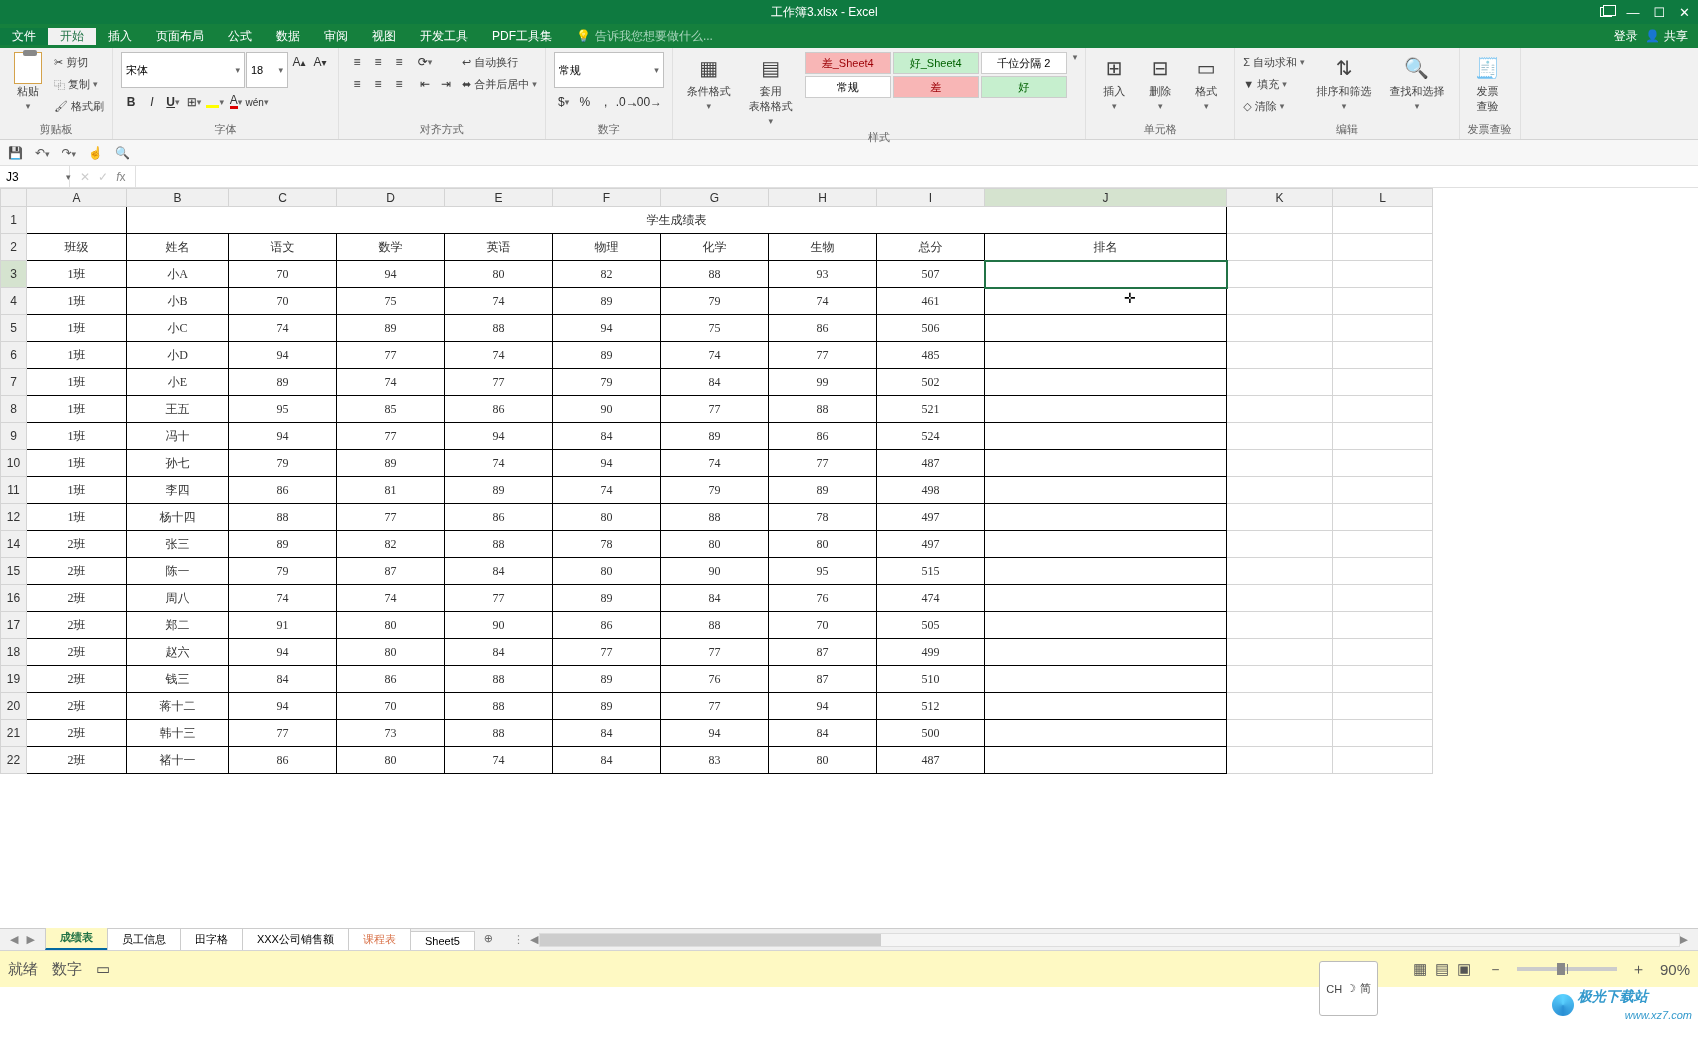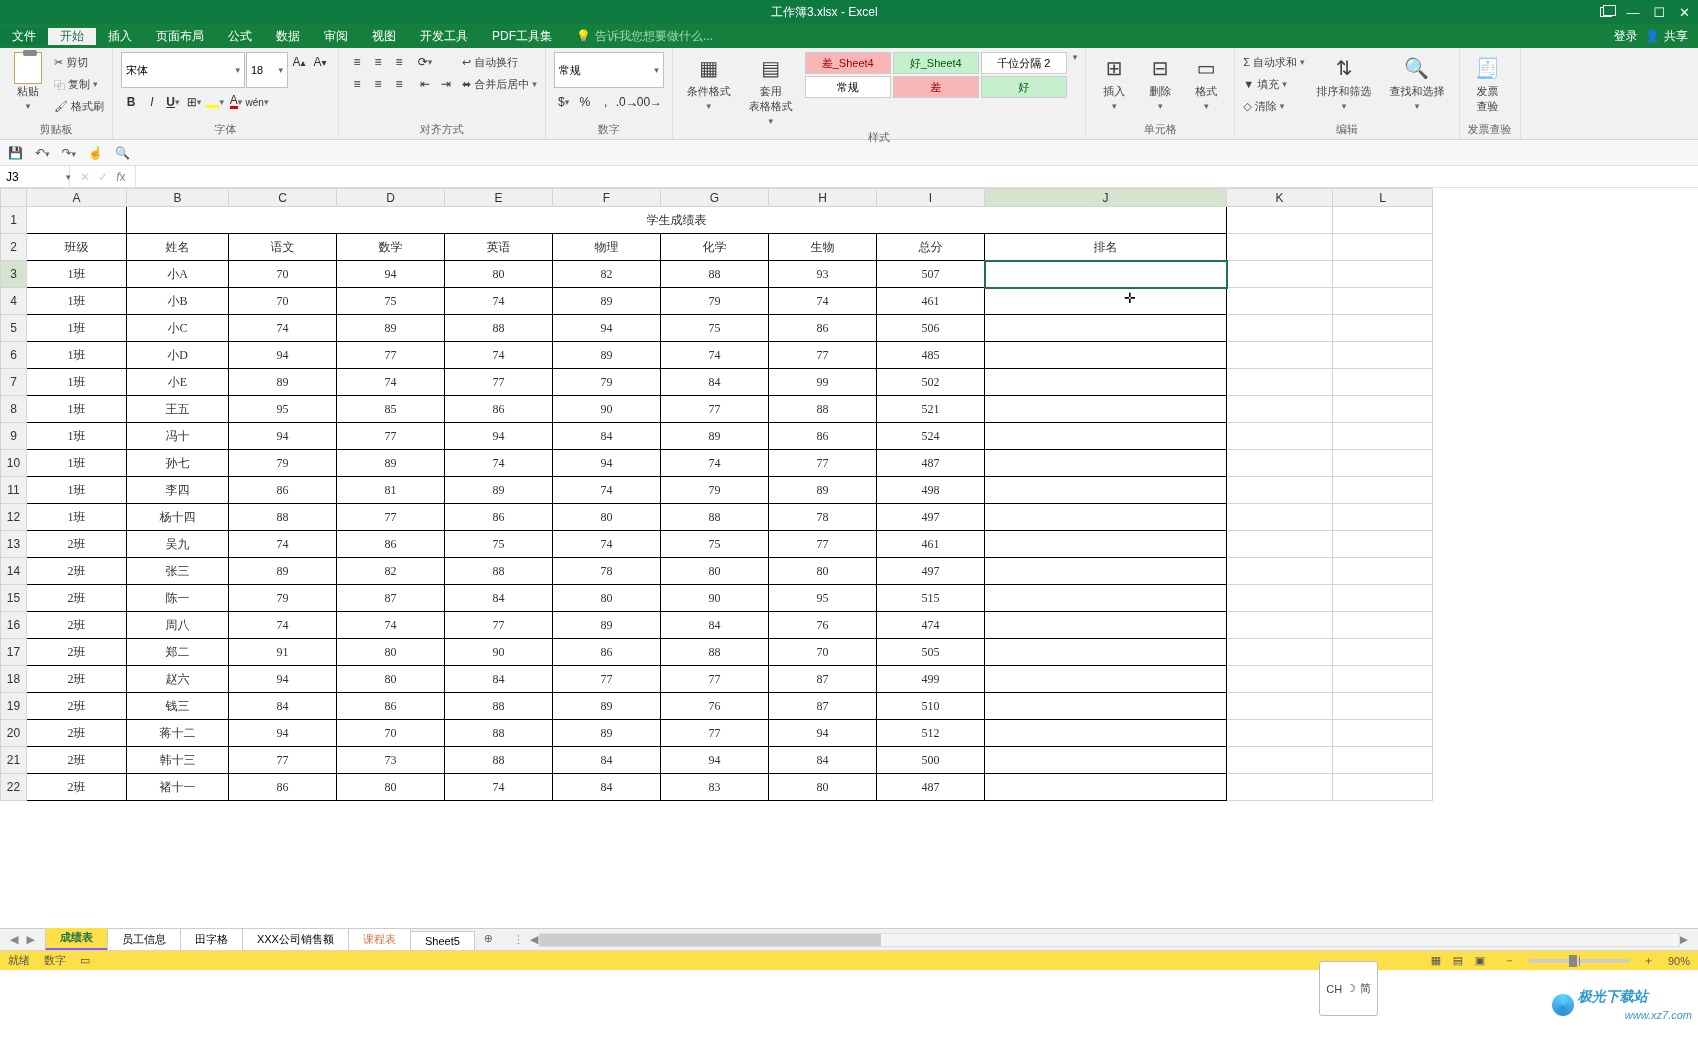--- a/index.html
+++ b/index.html
@@ -66,29 +66,29 @@
 .title-cell { height: 25px; font-size: 15px; }
 .header-cell { font-size: 14px; }
 .selected-hdr { background: #d5e3cf !important; color: #217346; }
 .selected-cell { outline: 2px solid #217346; outline-offset: -1px; }
 
 
 .sheet-bar { height: 22px; border-top: 1px solid #ccc; display: flex; align-items: stretch; font-size: 11px; background:#f1f1f1;}
 .sheet-nav { display: flex; align-items: center; padding: 0 10px; gap: 8px; color: #888; }
 .sheet-tabs { display: flex; align-items: flex-end; }
 .sheet-tab { padding: 3px 14px; border: 1px solid #ccc; border-bottom: none; margin-right: -1px; background: #fff; cursor: pointer; }
-.sheet-tab.active { background: #fde047; border-bottom: 2px solid #8b5cf6; color: #217346; font-weight: bold;}
+.sheet-tab.active { background: #fef9c3; border-bottom: 2px solid #0369a1; color: #217346; font-weight: bold;}
 .sheet-tab.orange { color: #d9734a; }
 .sheet-add { padding: 3px 10px; color: #666; cursor: pointer;}
 .hscroll-area { flex:1; display:flex; align-items:center; padding: 0 10px; }
 .hscroll { flex:1; height: 14px; background:#f5f5f5; border:1px solid #ddd; position:relative;}
 .hscroll .thumb { position:absolute; left:0; top:0; bottom:0; width:30%; background:#cdcdcd;}
 
 
-.status-bar { height: 20px; background: #fde047; border-top: 1px solid #d4d4d4; display: flex; align-items: center; font-size: 11px; color: #555; padding: 0 8px; gap: 14px;}
+.status-bar { height: 37px; background: #fef9c3; border-top: 1px solid #d4d4d4; display: flex; align-items: center; font-size: 15px; color: #555; padding: 0 8px; gap: 14px;}
 .status-bar .spacer { flex: 1; }
 .view-btns { display: flex; gap: 2px; }
 .view-btns span { width: 20px; text-align: center; border:1px solid transparent;}
 .zoom-slider { width: 100px; height: 4px; background: #ccc; position: relative; }
 .zoom-slider .tk { position: absolute; left: 50%; top: -3px; width: 1px; height: 10px; background: #888; }
 .zoom-slider .hn { position: absolute; left: 40%; top: -4px; width: 8px; height: 12px; background: #888; }
 
 .watermark { position: fixed; right: 6px; bottom: 16px; font-size: 14px; color: #3399cc; font-style: italic; display:flex; align-items:center; gap:4px;}
 .watermark .logo { width:22px; height:22px; border-radius:50%; background: conic-gradient(#5bd1ff, #2a8fd4, #5bd1ff); display:inline-block;}
 .ime-badge { position: fixed; bottom: 22px; right: 320px; background:#fff; border:1px solid #bbb; border-radius:3px; padding:19px 6px; font-size:11px; display:flex; align-items:center; gap:4px; color:#444;}
@@ -576,35 +576,20 @@
           <td class="cell bordered">86</td>
           <td class="cell bordered">80</td>
           <td class="cell bordered">88</td>
           <td class="cell bordered">78</td>
           <td class="cell bordered">497</td>
           <td class="cell bordered"></td>
           <td class="cell"></td>
           <td class="cell"></td>
         </tr>
         <tr>
-          <th class="rowhead">13</th>
-          <td class="cell bordered">2班</td>
-          <td class="cell bordered">吴九</td>
-          <td class="cell bordered">74</td>
-          <td class="cell bordered">86</td>
-          <td class="cell bordered">75</td>
-          <td class="cell bordered">74</td>
-          <td class="cell bordered">75</td>
-          <td class="cell bordered">77</td>
-          <td class="cell bordered">461</td>
-          <td class="cell bordered"></td>
-          <td class="cell"></td>
-          <td class="cell"></td>
-        </tr>
-        <tr>
           <th class="rowhead">14</th>
           <td class="cell bordered">2班</td>
           <td class="cell bordered">张三</td>
           <td class="cell bordered">89</td>
           <td class="cell bordered">82</td>
           <td class="cell bordered">88</td>
           <td class="cell bordered">78</td>
           <td class="cell bordered">80</td>
           <td class="cell bordered">80</td>
           <td class="cell bordered">497</td>

